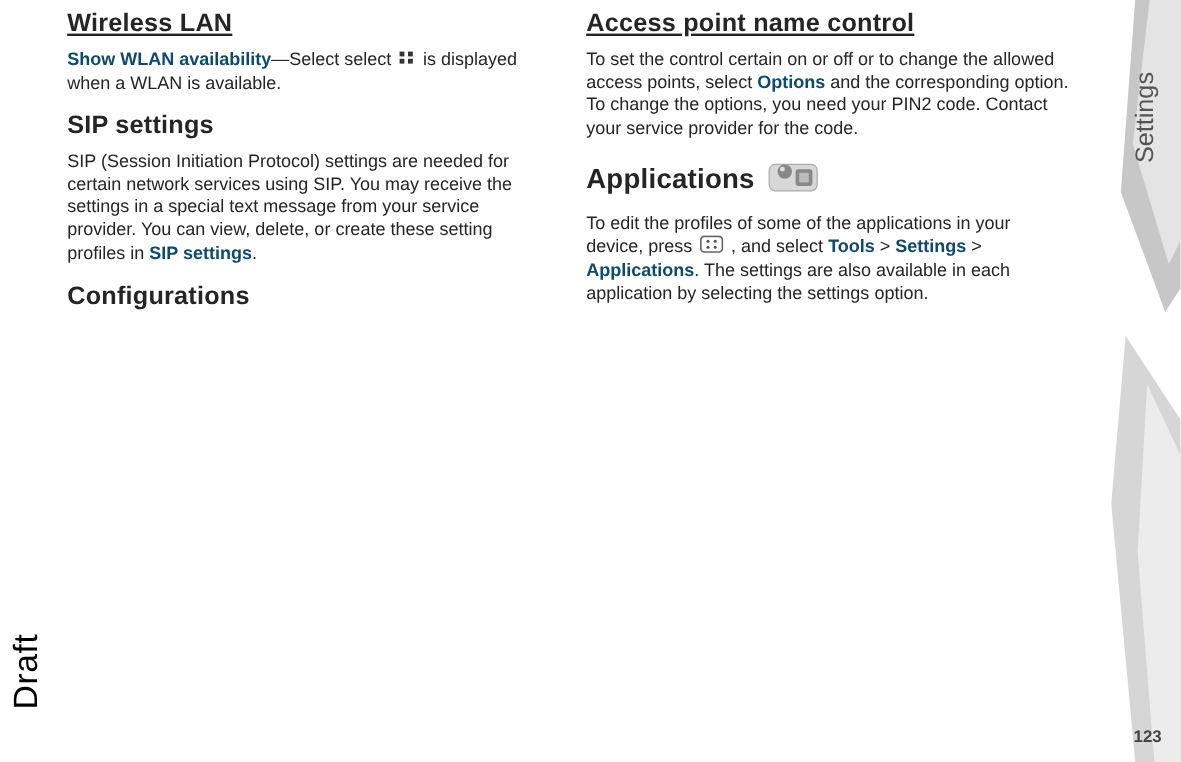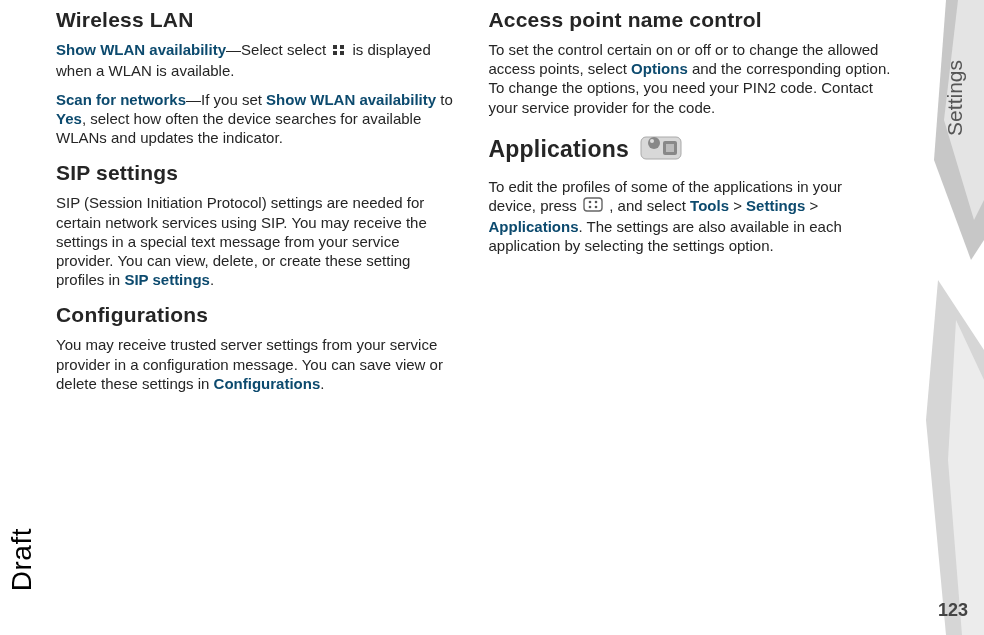--- a/index.html
+++ b/index.html
@@ -22,21 +22,21 @@
       flex: 1;
       min-width: 0;
     }
     h2.section {
       font-size: 21px;
       font-weight: 800;
       margin-bottom: 8px;
       margin-top: 14px;
       letter-spacing: 0.2px;
     }
-    h2.section:first-child { margin-top: 0; }
+    h2.section:first-child { margin-top: 0; text-decoration: underline; }
     h2.section-apps {
       display: flex;
       align-items: center;
       gap: 10px;
       font-size: 23px;
     }
     p { margin-bottom: 10px; line-height: 1.28; }
     .opt { color: #0c4a6e; font-weight: 700; }
     .rside {
       position: absolute;
@@ -61,21 +61,21 @@
       top: 0;
       width: 58px;
       height: 635px;
       z-index: -1;
     }
     .page-number {
       position: absolute;
       bottom: 14px;
       right: 16px;
       font-weight: 700;
-      font-size: 18px;
+      font-size: 14px;
       color: #444;
     }
     .draft {
       position: absolute;
       left: 6px;
       bottom: 44px;
       writing-mode: vertical-rl;
       transform: rotate(180deg);
       font-size: 28px;
       font-weight: 400;
@@ -115,36 +115,30 @@
 
     <p>
       <span class="opt">Show WLAN availability</span><span>—Select select </span><span class="wlan-icon"><svg width="14" height="12" viewBox="0 0 14 12">
             <rect x="1" y="1" width="4" height="4" fill="#333"></rect>
             <rect x="8" y="1" width="4" height="4" fill="#333"></rect>
             <rect x="1" y="7" width="4" height="4" fill="#333"></rect>
             <rect x="8" y="7" width="4" height="4" fill="#333"></rect>
           </svg></span><span> is displayed when a WLAN is available.</span>
     </p>
 
-    <p>
-      <span class="opt">Scan for networks</span><span>—If you set </span><span class="opt">Show WLAN availability</span><span> to </span><span class="opt">Yes</span><span>, select how often the device searches for available WLANs and updates the indicator.</span>
-    </p>
 
 
     <h2 class="section">SIP settings</h2>
 
     <p>
       <span>SIP (Session Initiation Protocol) settings are needed for certain network services using SIP. You may receive the settings in a special text message from your service provider. You can view, delete, or create these setting profiles in </span><span class="opt">SIP settings</span><span>.</span>
     </p>
 
     <h2 class="section">Configurations</h2>
 
-    <p>
-      <span>You may receive trusted server settings from your service provider in a configuration message. You can save view or delete these settings in </span><span class="opt">Configurations</span><span>.</span>
-    </p>
 
   </div>
 
   <div class="col">
 
     <h2 class="section">Access point name control</h2>
 
 
 
     <p>

